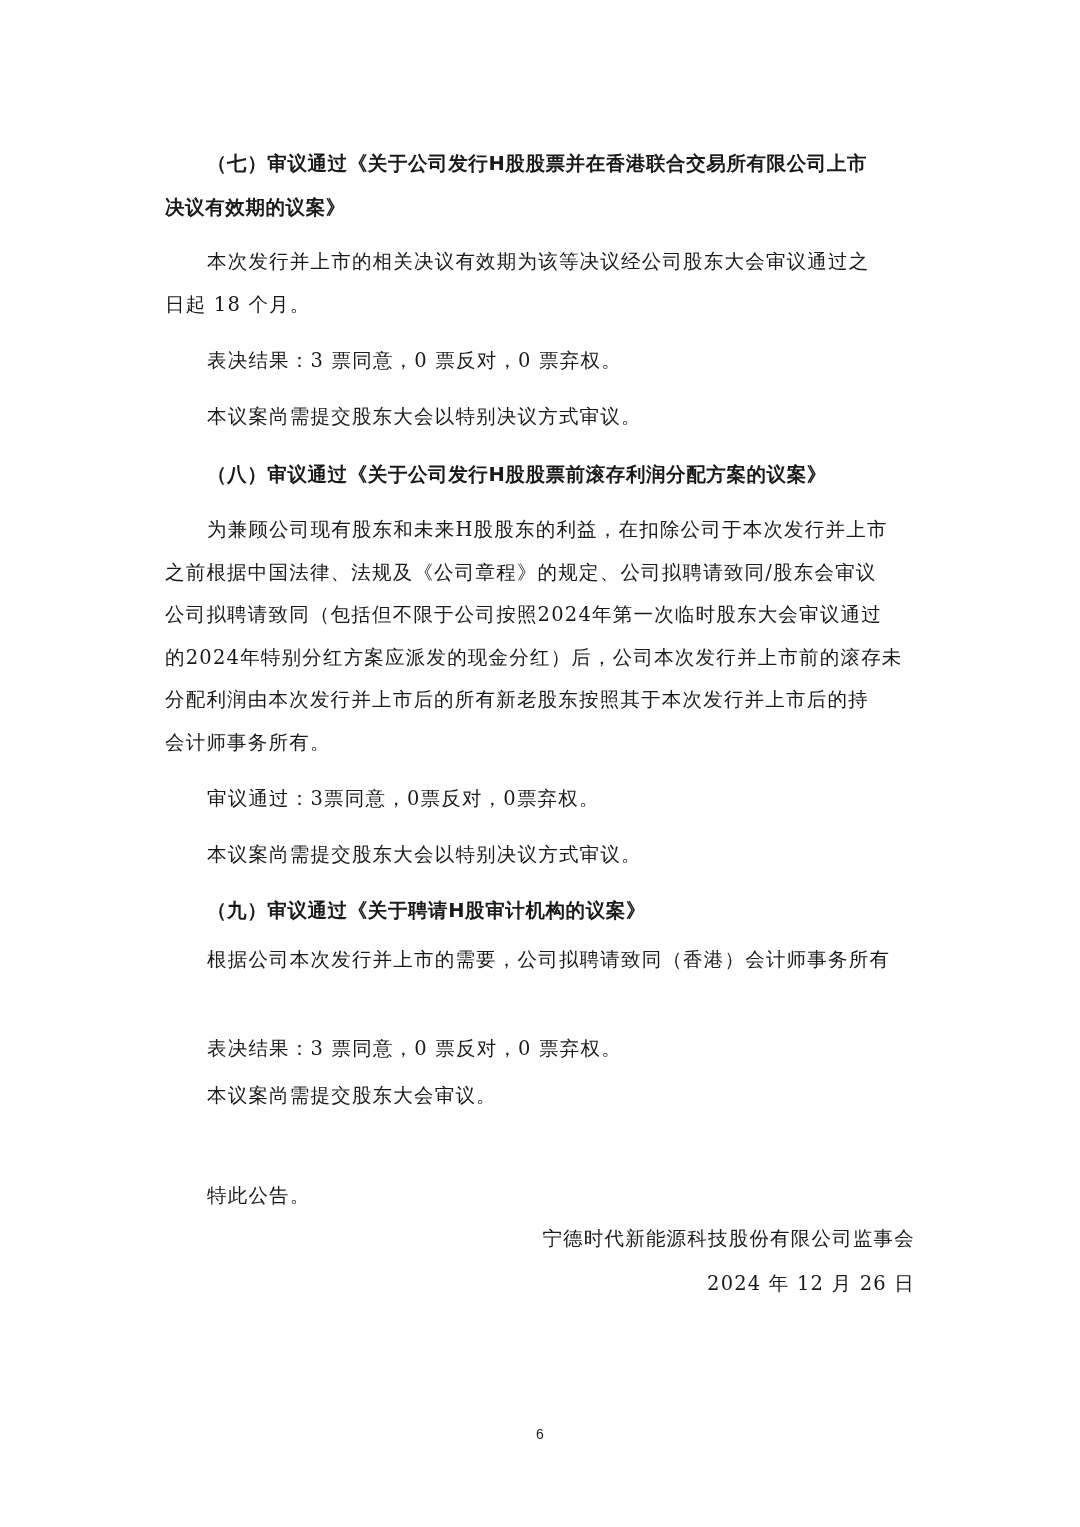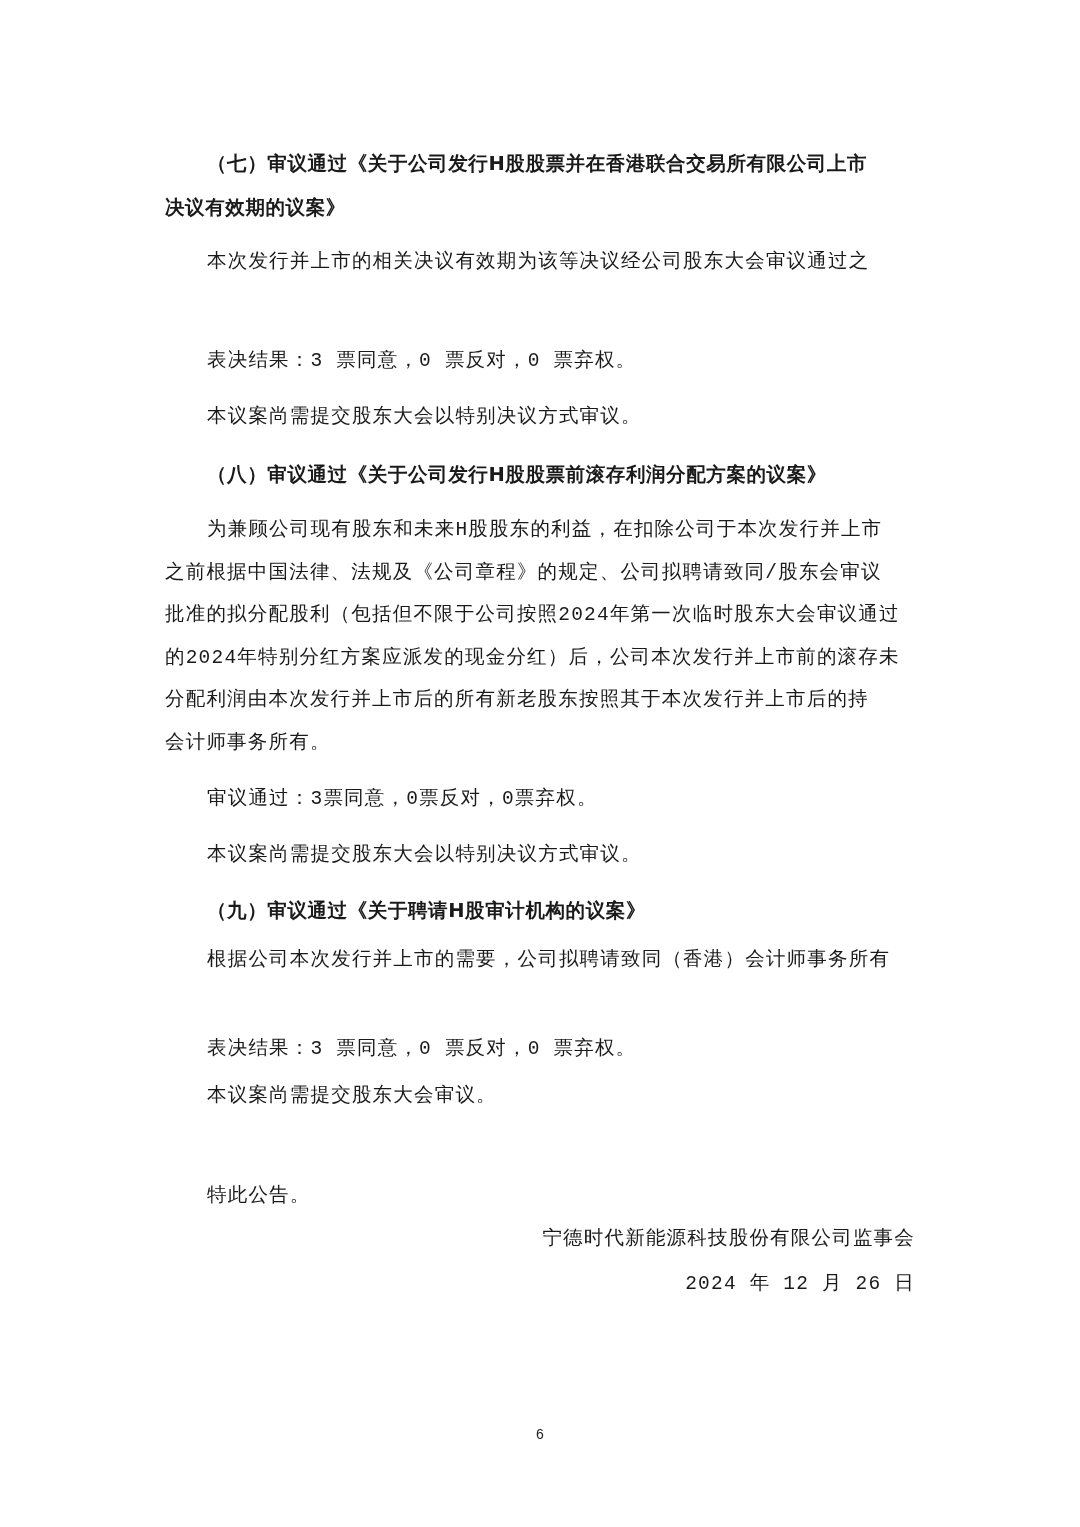--- a/index.html
+++ b/index.html
@@ -6,45 +6,45 @@
   body {
     width: 1080px; height: 1527px; position: relative; overflow: hidden;
     font-family: "DejaVu Serif", "Liberation Serif", serif;
     color: #1a1a1a;
   }
   .page { position: absolute; left: 0; top: 10px; width: 1080px; height: 1527px; border-radius: 23px; }
   .line {
     position: absolute; left: 165px; width: 750px;
     font-size: 19.5px; line-height: 28px; white-space: nowrap;
     letter-spacing: 1.2px;
-    font-family: Liberation Mono, monospace;
   }
   .indent { left: 207px; width: 708px; }
   .bold { font-weight: bold; font-family: "DejaVu Sans", "Liberation Sans", sans-serif; letter-spacing: 0.6px; }
   .right { left: auto; right: 165px; text-align: center; }
   .pnum {
     position: absolute; left: 0; width: 1080px; top: 1416px; text-align: center;
     font-family: "Liberation Sans", sans-serif; font-size: 14px; color: #222;
   }
 </style>
 </head>
 <body>
 
 <div class="page">
 
   <div class="line indent bold" style="top:140px">（七）审议通过《关于公司发行H股股票并在香港联合交易所有限公司上市</div>
   <div class="line bold" style="top:184px">决议有效期的议案》</div>
   <div class="line indent" style="top:238px">本次发行并上市的相关决议有效期为该等决议经公司股东大会审议通过之</div>
+  <div class="line" style="top:281px">日起 18 个月。</div>
   <div class="line indent" style="top:337px">表决结果：3 票同意，0 票反对，0 票弃权。</div>
   <div class="line indent" style="top:393px">本议案尚需提交股东大会以特别决议方式审议。</div>
 
   <div class="line indent bold" style="top:451px">（八）审议通过《关于公司发行H股股票前滚存利润分配方案的议案》</div>
   <div class="line indent" style="top:506px">为兼顾公司现有股东和未来H股股东的利益，在扣除公司于本次发行并上市</div>
   <div class="line" style="top:549px">之前根据中国法律、法规及《公司章程》的规定、公司拟聘请致同/股东会审议</div>
-  <div class="line" style="top:591px">批准的拟分配股利（包括但不限于公司按照2024年第一次临时股东大会审议通过</div>
+  <div class="line" style="top:591px">公司拟聘请致同（包括但不限于公司按照2024年第一次临时股东大会审议通过</div>
   <div class="line" style="top:634px">的2024年特别分红方案应派发的现金分红）后，公司本次发行并上市前的滚存未</div>
   <div class="line" style="top:676px">分配利润由本次发行并上市后的所有新老股东按照其于本次发行并上市后的持</div>
   <div class="line" style="top:719px">会计师事务所有。</div>
   <div class="line indent" style="top:775px">审议通过：3票同意，0票反对，0票弃权。</div>
   <div class="line indent" style="top:831px">本议案尚需提交股东大会以特别决议方式审议。</div>
 
   <div class="line indent bold" style="top:887px">（九）审议通过《关于聘请H股审计机构的议案》</div>
   <div class="line indent" style="top:936px">根据公司本次发行并上市的需要，公司拟聘请致同（香港）会计师事务所有</div>
   <div class="line indent" style="top:1025px">表决结果：3 票同意，0 票反对，0 票弃权。</div>
   <div class="line indent" style="top:1072px">本议案尚需提交股东大会审议。</div>

